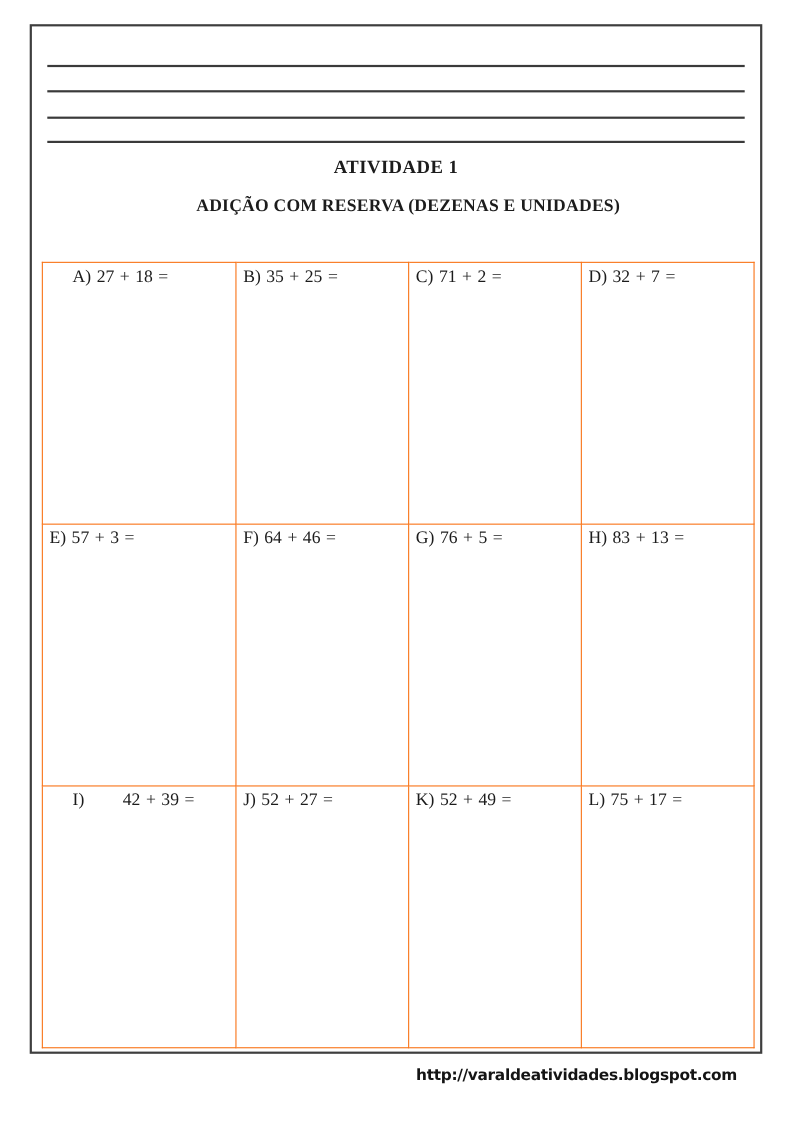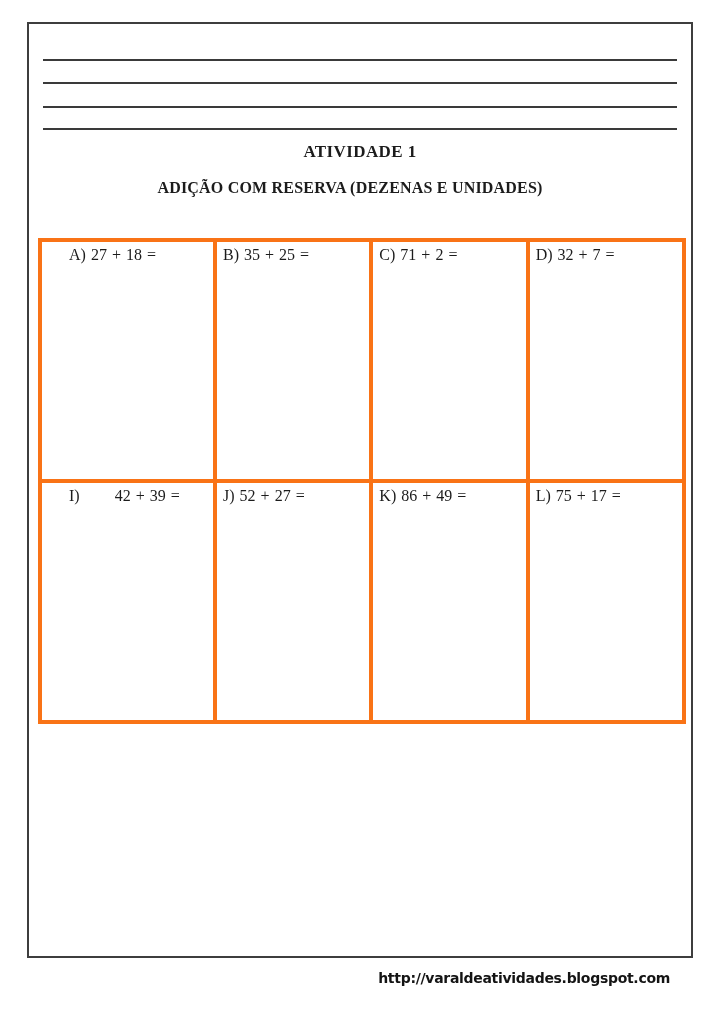--- a/index.html
+++ b/index.html
@@ -48,21 +48,21 @@
     margin: 0;
     text-align: center;
     font-size: 17px;
     font-weight: bold;
     letter-spacing: 0.4px;
     text-underline-offset: 3px;
     text-decoration-thickness: 1.5px;
   }
   .doc-subtitle {
     position: absolute;
-    left: 17px;
+    left: 38px;
     top: 179px;
     width: 666px;
     margin: 0;
     text-align: center;
     font-size: 16px;
     font-weight: bold;
     letter-spacing: 0.2px;
   }
   .instruction {
     position: absolute;
@@ -79,21 +79,21 @@
     position: absolute;
     left: 38px;
     top: 238px;
     width: 648px;
     border-collapse: collapse;
     table-layout: fixed;
   }
   table.problems td {
     width: 25%;
     height: 233px;
-    border: 4px solid #f97316;
+    border: 1px solid #f97316;
     vertical-align: top;
     padding: 4px 4px 0 6px;
     font-size: 16px;
     word-spacing: 1px;
     white-space: pre;
     overflow: hidden;
   }
   table.problems td.indent {
     padding-left: 27px;
   }
@@ -129,23 +129,29 @@
 
   <table class="problems">
     <tbody>
       <tr>
         <td class="indent">A) 27 + 18 =</td>
         <td>B) 35 + 25 =</td>
         <td>C) 71 + 2 =</td>
         <td>D) 32 + 7 =</td>
       </tr>
       <tr>
+        <td>E) 57 + 3 =</td>
+        <td>F) 64 + 46 =</td>
+        <td>G) 76 + 5 =</td>
+        <td>H) 83 + 13 =</td>
+      </tr>
+      <tr>
         <td class="indent">I)&nbsp;&nbsp;&nbsp;&nbsp;&nbsp;&nbsp;&nbsp;42 + 39 =</td>
         <td>J) 52 + 27 =</td>
-        <td>K) 86 + 49 =</td>
+        <td>K) 52 + 49 =</td>
         <td>L) 75 + 17 =</td>
       </tr>
     </tbody>
   </table>
 
   <p class="footer-url">http://varaldeatividades.blogspot.com</p>
 
 </div>
 
 </body></html>

